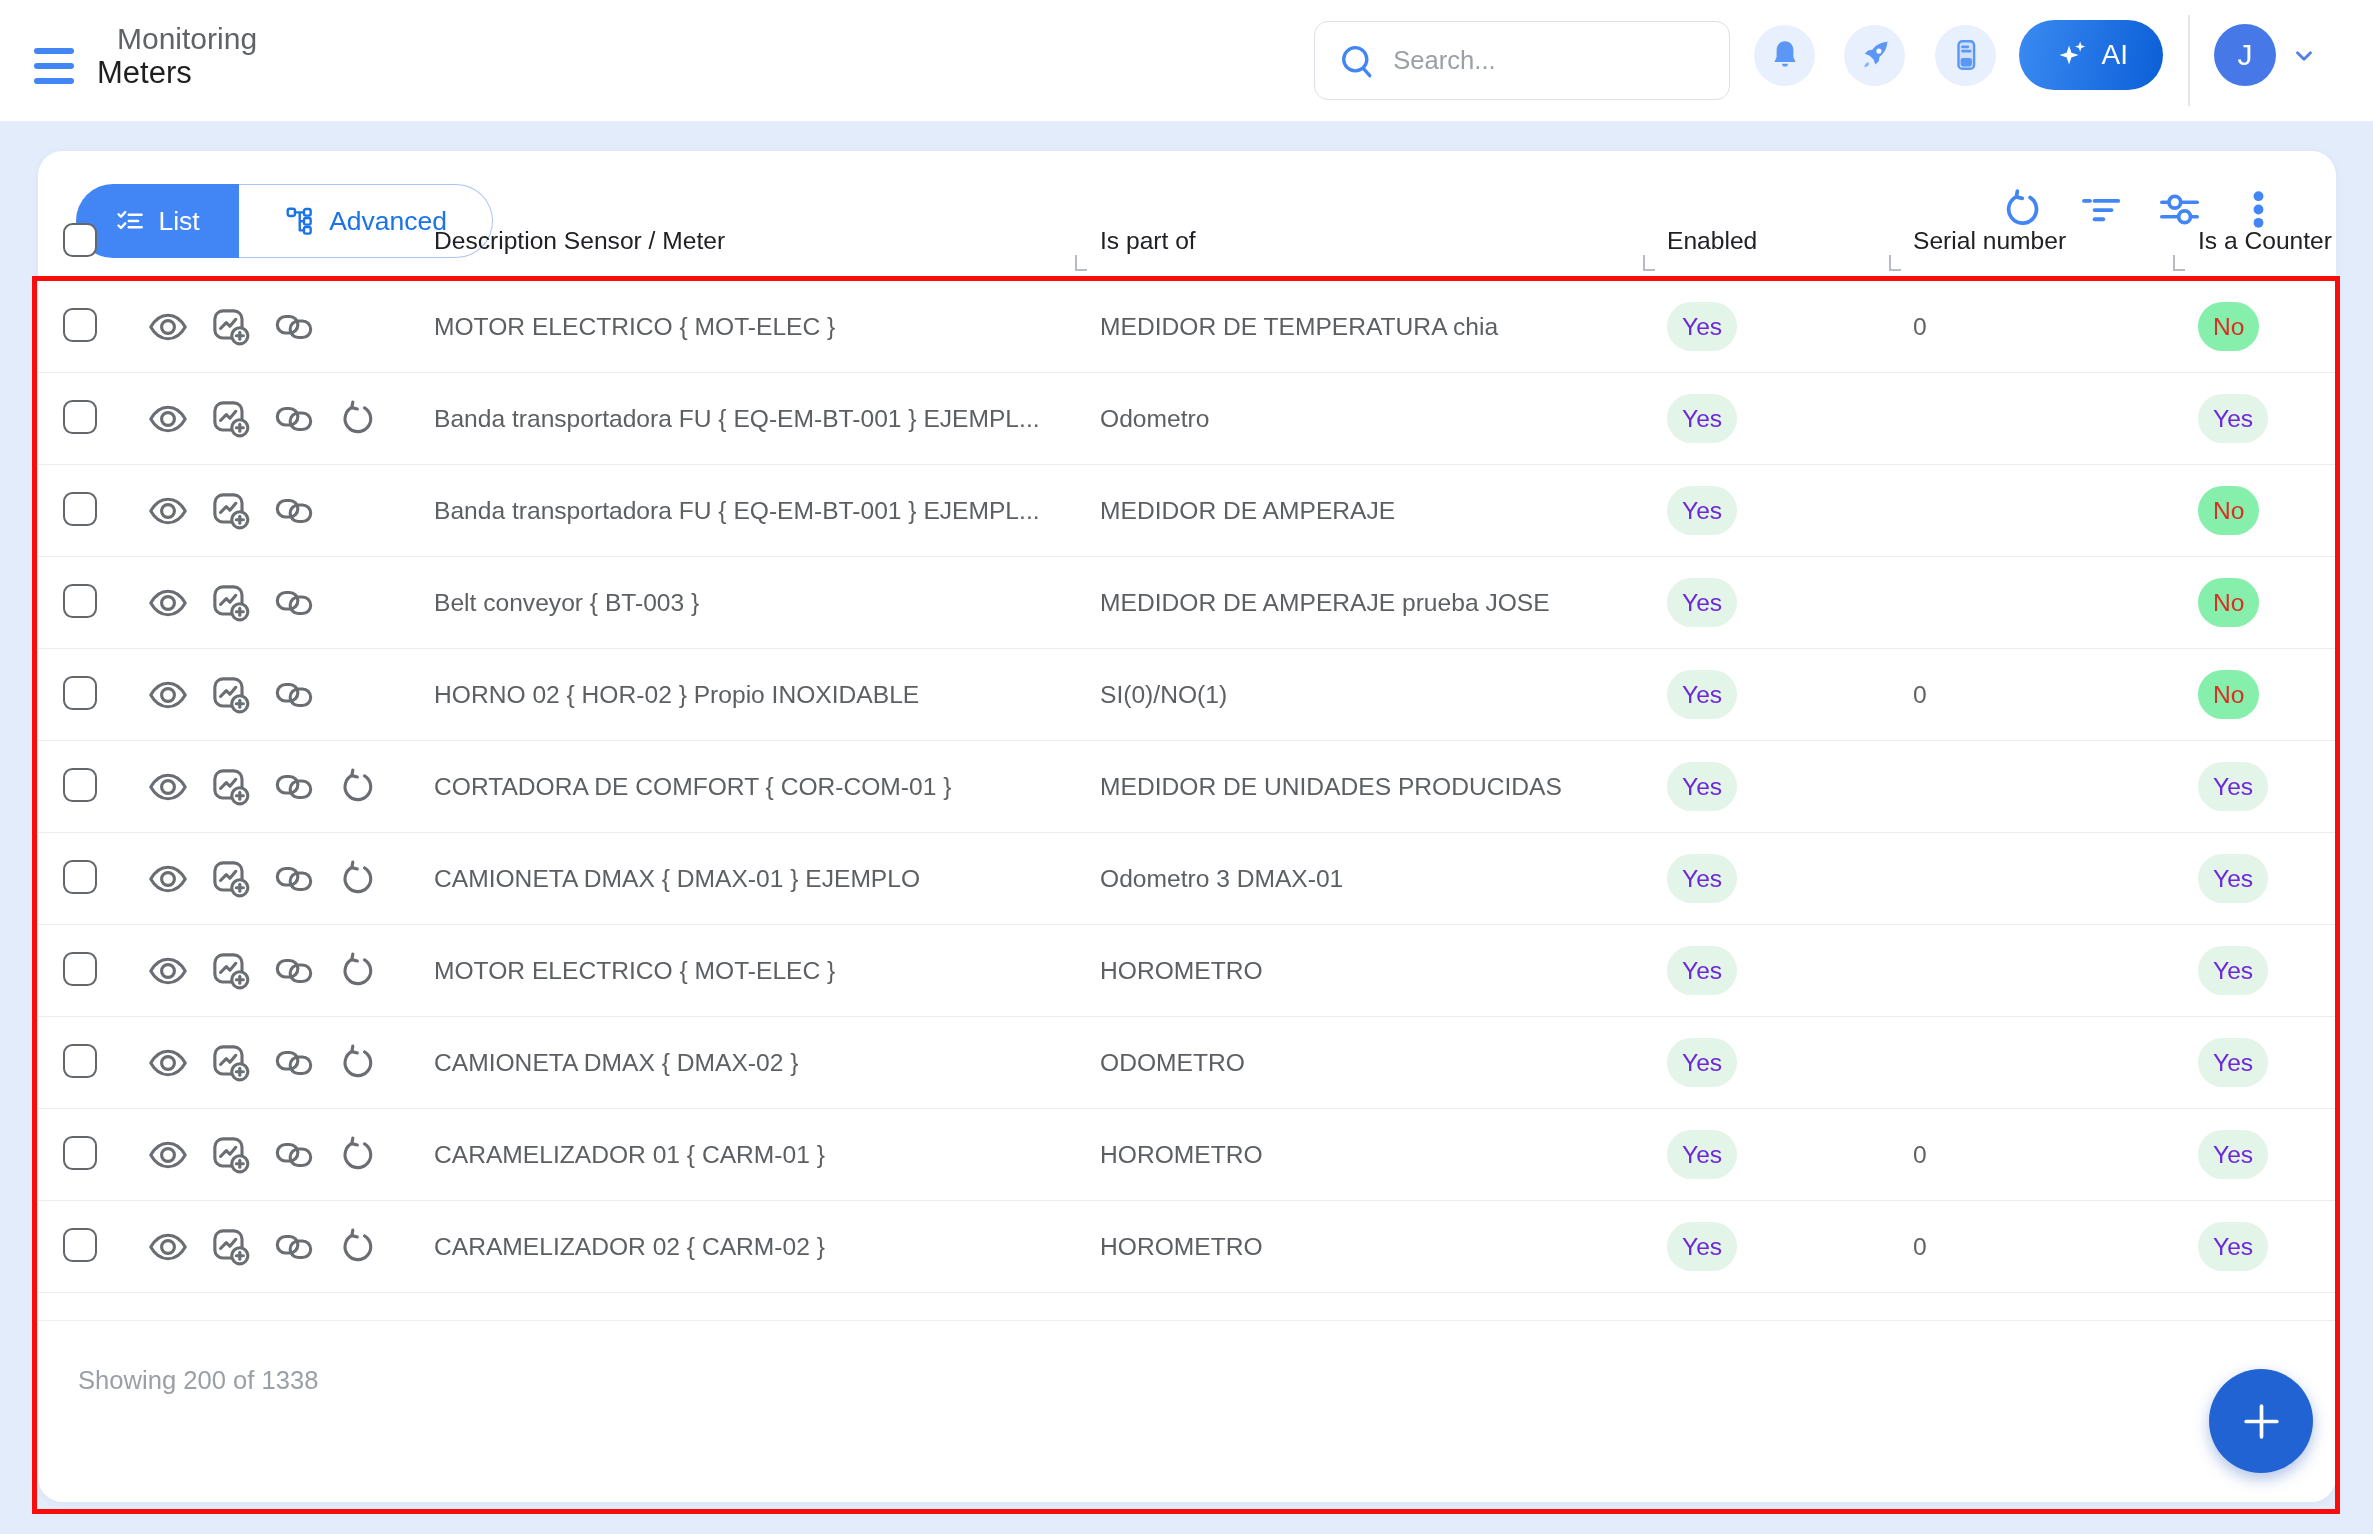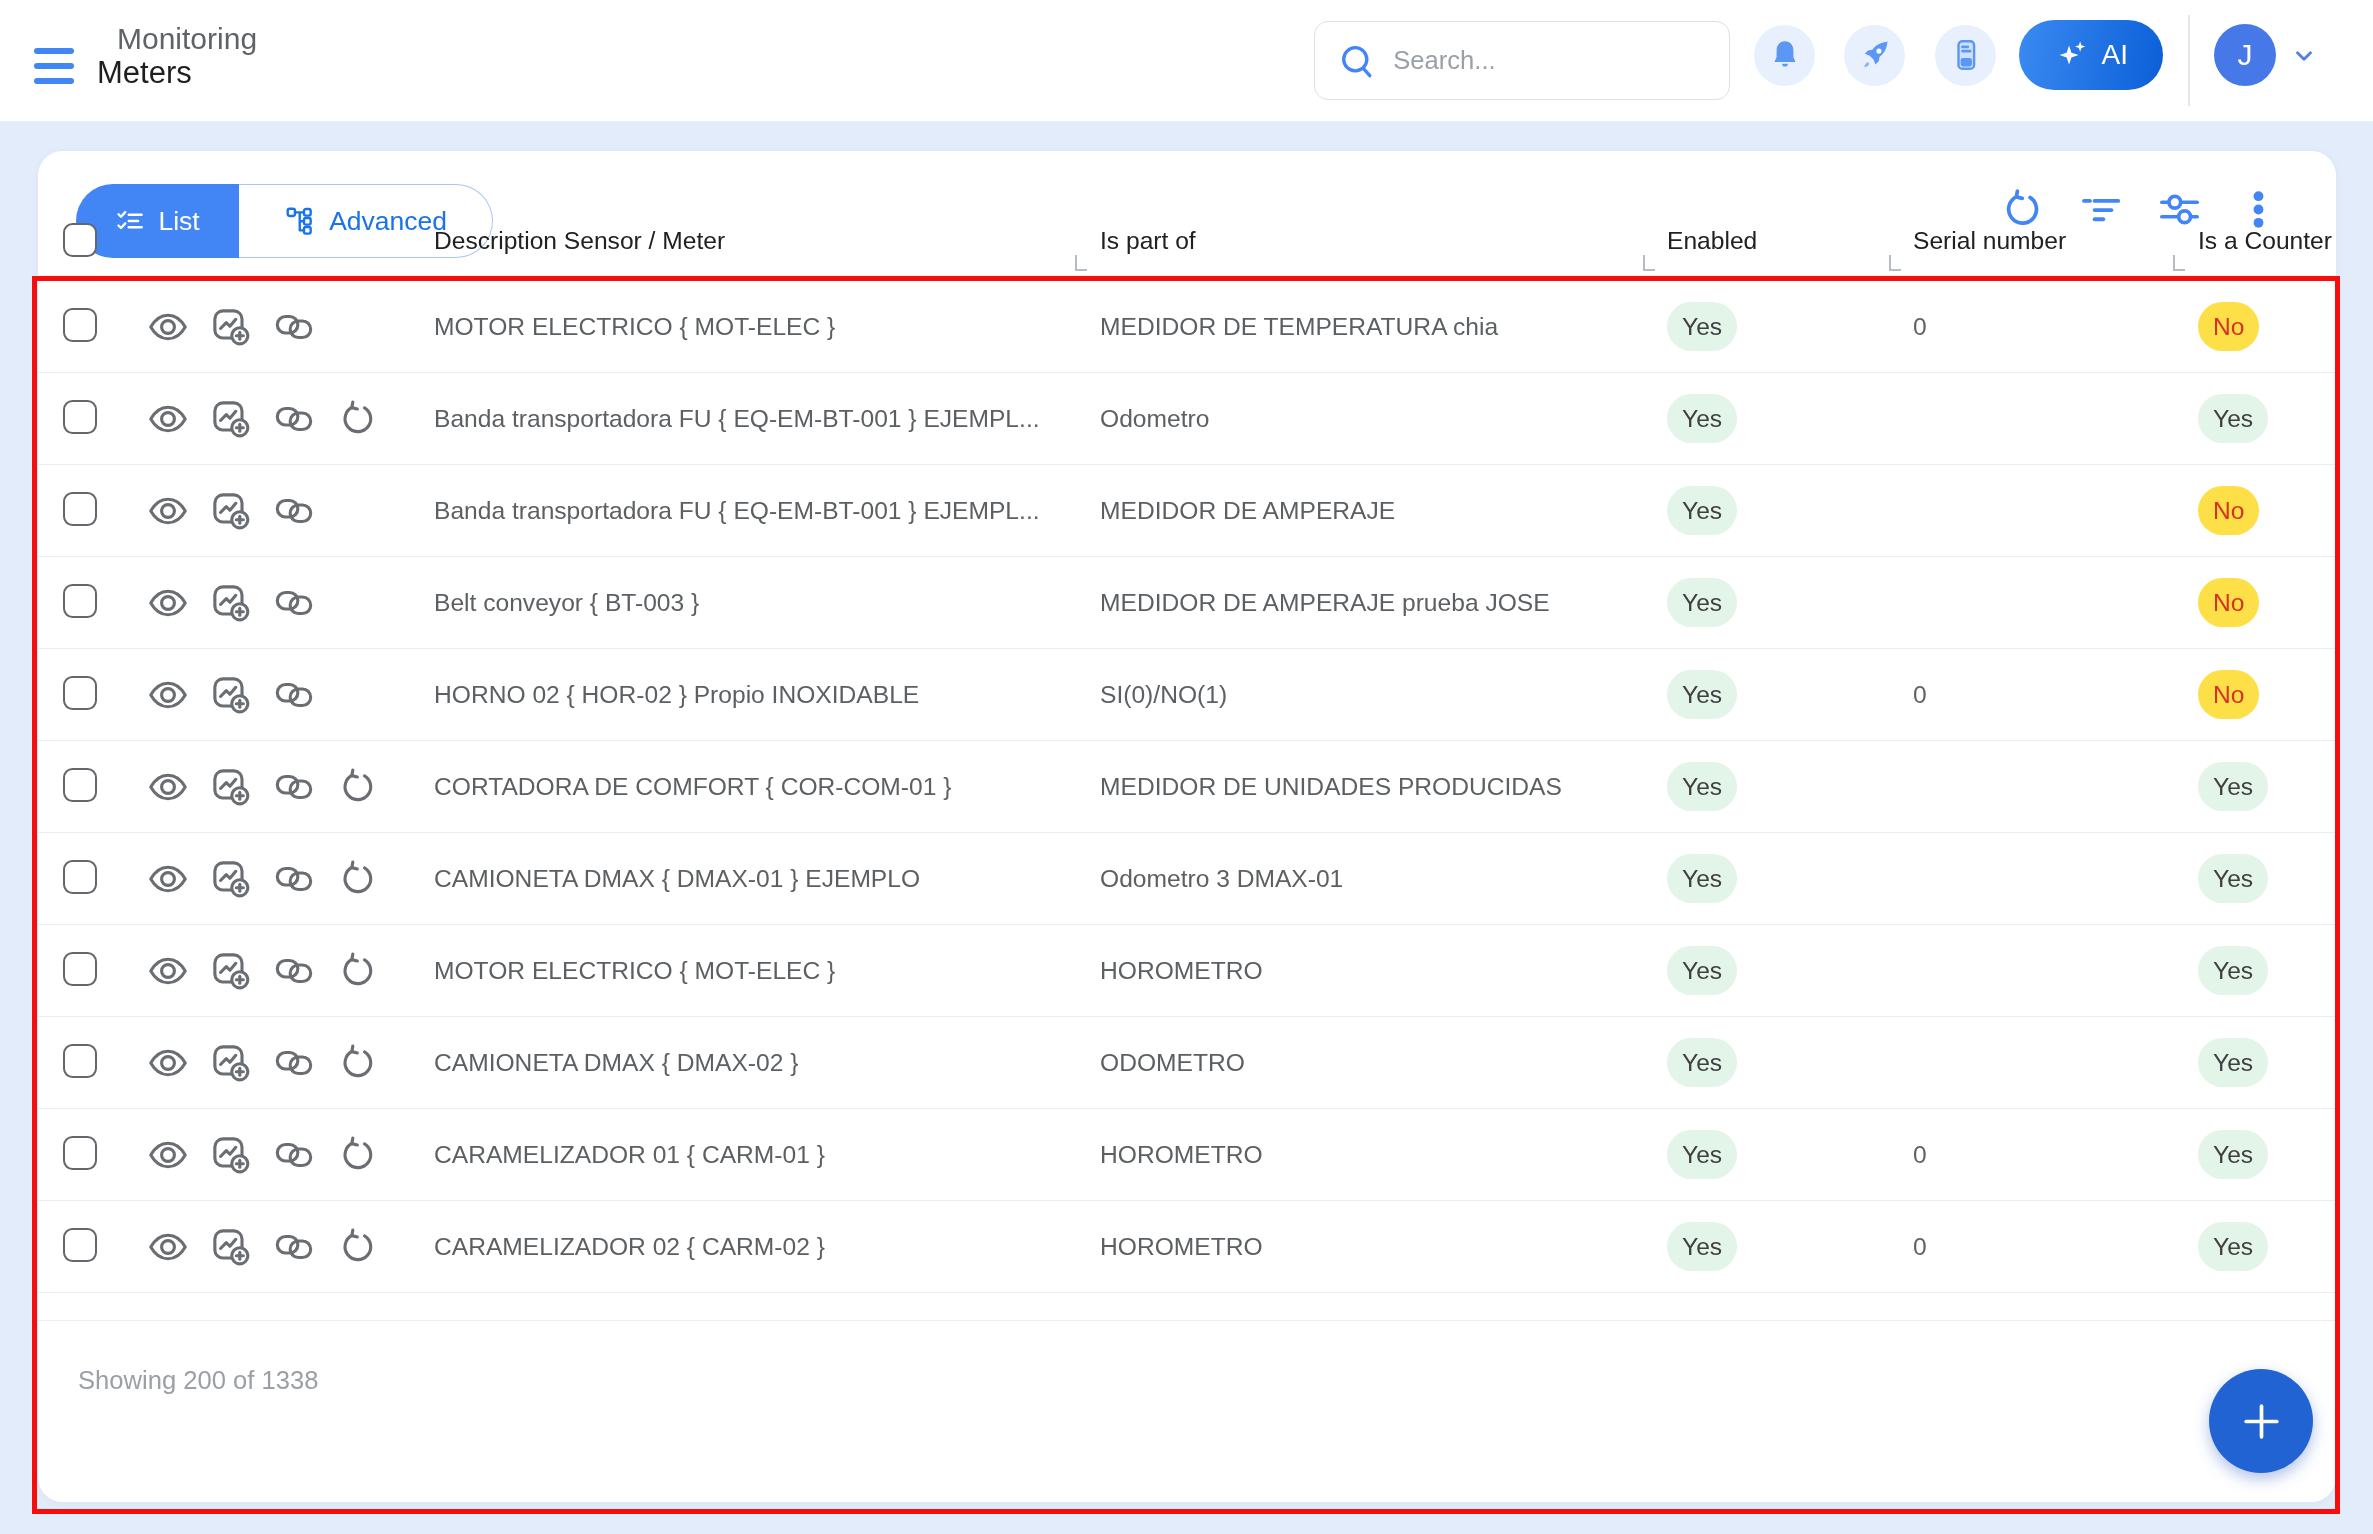--- a/index.html
+++ b/index.html
@@ -47,22 +47,22 @@
   .th{font-size:24.6px;font-weight:500;color:#202124;padding-left:18px;white-space:nowrap;}
   .th.pad18{padding-left:17px;}
   .col-handle{position:absolute;bottom:9.5px;width:10.4px;height:14px;border-left:2.8px solid #b7bbc2;border-bottom:2.8px solid #b7bbc2;}
   .trow{height:91px;border-top:0.9px solid #ececee;}
   .checkbox{display:inline-block;width:34px;height:34px;border:2.4px solid #63666a;border-radius:9.5px;background:#fff;margin-left:24.6px;cursor:pointer;box-sizing:border-box;}
   .c-actions{display:flex;align-items:center;gap:19px;padding-left:23px;}
   .icon-btn{width:44px;height:44px;border:none;background:none;padding:0;cursor:pointer;display:flex;align-items:center;justify-content:center;}
   .rowtext{font-size:24.6px;color:#5c6063;padding-left:18px;white-space:nowrap;overflow:hidden;display:block;}
   .badge{display:inline-block;margin-left:17px;font-size:24.6px;font-weight:500;padding:10.4px 15px;border-radius:28px;}
   .c-counter .badge{margin-left:18px;}
-  .b-yes{color:#404040;background:#e3f4e9;}
-  .b-no{color:#d93025;background:#fde047;}
+  .b-yes{color:#6d28d9;background:#e3f4e9;}
+  .b-no{color:#d93025;background:#86efac;}
   .serial{font-size:24.6px;color:#5f6368;padding-left:17px;}
   .gap-row{height:26.5px;border-top:0.9px solid #ededed;border-bottom:0.9px solid #ededed;}
   .tfoot{height:119px;display:flex;align-items:center;}
   .showing{font-size:25.6px;color:#9aa0a6;padding-left:40px;}
   
   .red-frame{position:absolute;left:32px;top:276px;width:2298px;height:1228px;border:5.7px solid #f80d0d;z-index:10;pointer-events:none;}
   
   .fab{position:absolute;left:2209px;top:1369px;width:104px;height:104px;border-radius:50%;background:#2263d3;border:none;cursor:pointer;
     box-shadow:0 5.7px 15px rgba(30,80,180,.35);display:flex;align-items:center;justify-content:center;z-index:5;}
   svg{display:block;}

